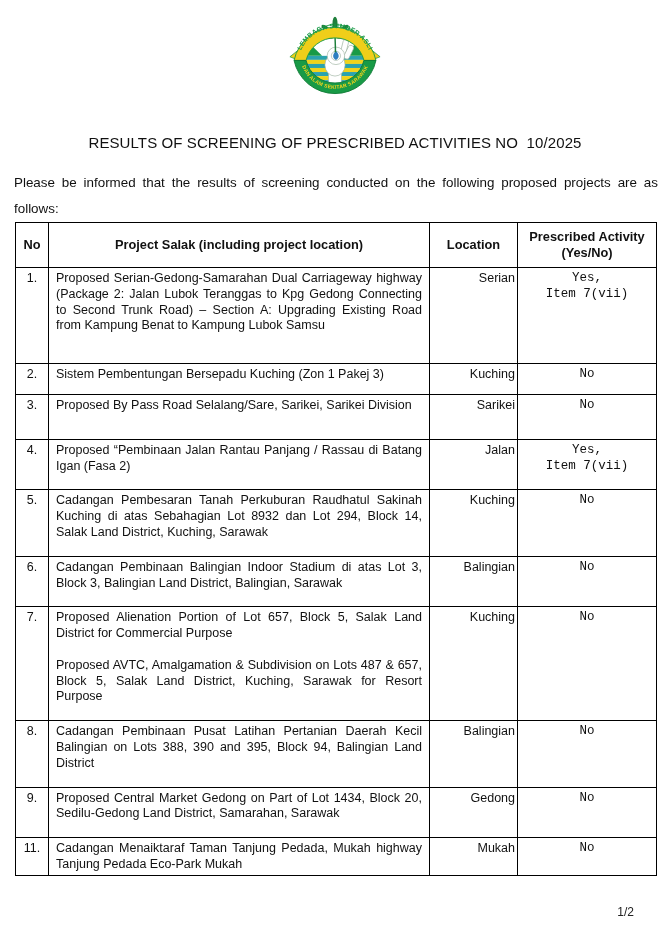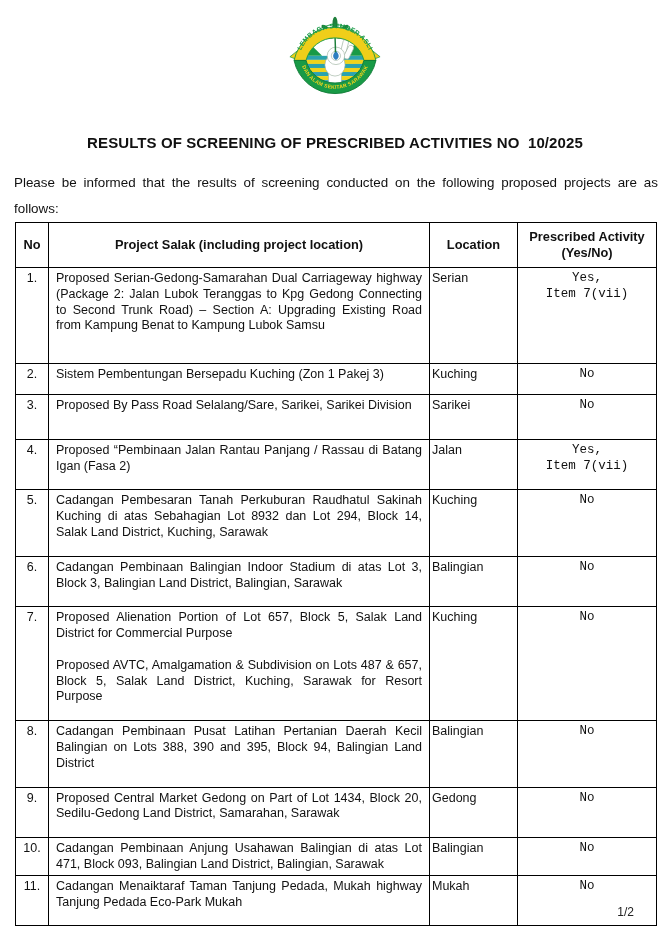--- a/index.html
+++ b/index.html
@@ -9,21 +9,21 @@
     font-family:"Liberation Sans", sans-serif;
     color:#111;
   }
   .page { position:relative; width:670px; height:943px; background:#fff; overflow:hidden; }
 
   .logo { position:absolute; top:7px; left:50%; transform:translateX(-50%); width:92px; height:94px; }
 
   .doc-title {
     position:absolute; top:134px; left:0; width:670px;
     margin:0; text-align:center;
-    font-size:15px; font-weight:bold; letter-spacing:0.1px;
+    font-size:15px; font-weight:normal; letter-spacing:0.1px;
     white-space:pre-wrap;
   }
 
   .intro {
     position:absolute; top:170px; left:14px; width:644px;
     margin:0; font-size:13.4px; line-height:26px; text-align:justify;
   }
 
   table.results {
     position:absolute; top:222px; left:15px;
@@ -32,21 +32,21 @@
   }
   table.results th, table.results td { border:1.5px solid #000; }
   table.results th {
     font-weight:bold; text-align:center; vertical-align:middle;
     padding:4px 3px; font-size:12.8px; line-height:16px; white-space:pre-line;
     height:45px;
   }
   table.results td { vertical-align:top; }
   td.c-no   { text-align:center; padding:3px 2px; }
   td.c-title{ text-align:justify; padding:3px 7px 15px 7px; white-space:pre-line; }
-  td.c-loc  { text-align:left; padding:3px 2px; }
+  td.c-loc  { text-align:right; padding:3px 2px; }
   td.c-act  { text-align:center; padding:3px 4px; white-space:pre-line;font-family:Liberation Mono, monospace; }
 
   tbody tr:nth-child(1)  { height:96px; }
   tbody tr:nth-child(2)  { height:30px; }
   tbody tr:nth-child(3)  { height:45px; }
   tbody tr:nth-child(4)  { height:48px; }
   tbody tr:nth-child(5)  { height:66px; }
   tbody tr:nth-child(6)  { height:48px; }
   tbody tr:nth-child(7)  { height:110px; }
   tbody tr:nth-child(8)  { height:61px; }
@@ -199,26 +199,20 @@
         <td class="c-loc">Balingian</td>
         <td class="c-act">No</td>
       </tr>
       <tr>
         <td class="c-no">9.</td>
         <td class="c-title">Proposed Central Market Gedong on Part of Lot 1434, Block 20, Sedilu-Gedong Land District, Samarahan, Sarawak</td>
         <td class="c-loc">Gedong</td>
         <td class="c-act">No</td>
       </tr>
       <tr>
-        <td class="c-no">10.</td>
-        <td class="c-title">Cadangan Pembinaan Anjung Usahawan Balingian di atas Lot 471, Block 093, Balingian Land District, Balingian, Sarawak</td>
-        <td class="c-loc">Balingian</td>
-        <td class="c-act">No</td>
-      </tr>
-      <tr>
         <td class="c-no">11.</td>
         <td class="c-title">Cadangan Menaiktaraf Taman Tanjung Pedada, Mukah highway Tanjung Pedada Eco-Park Mukah</td>
         <td class="c-loc">Mukah</td>
         <td class="c-act">No</td>
       </tr>
     </tbody>
   </table>
 
   <div class="page-number">1/2</div>
 

